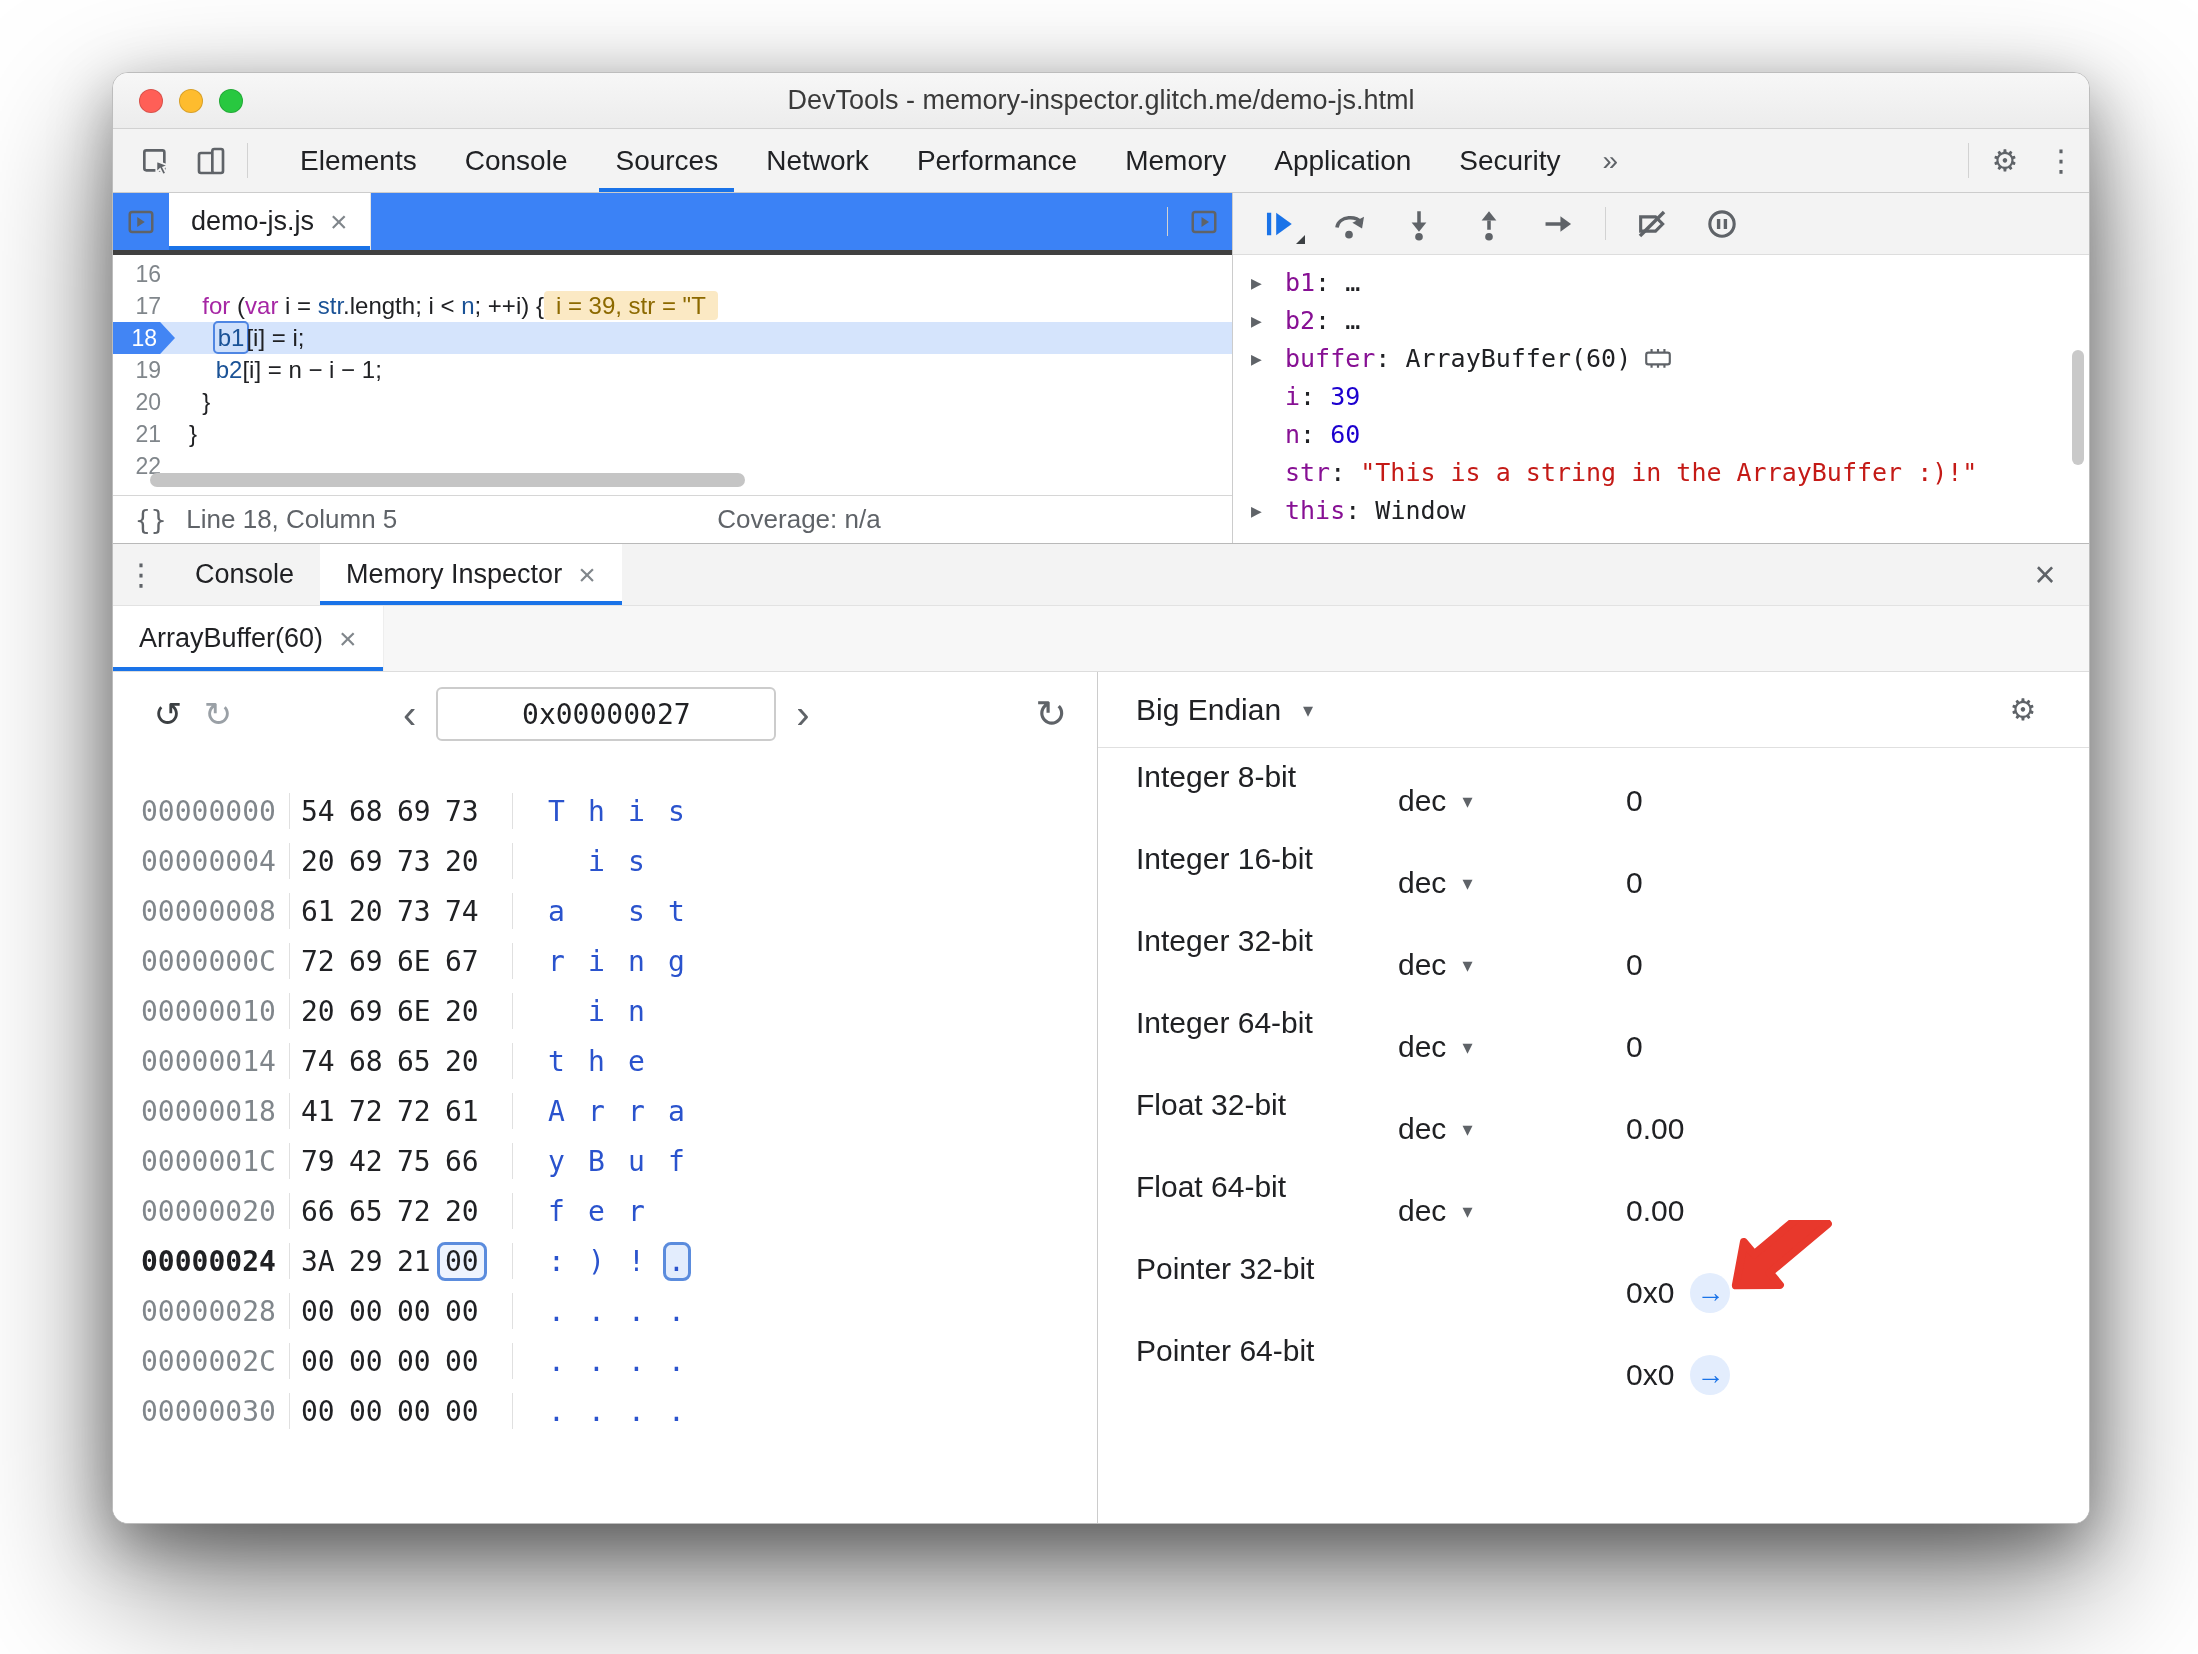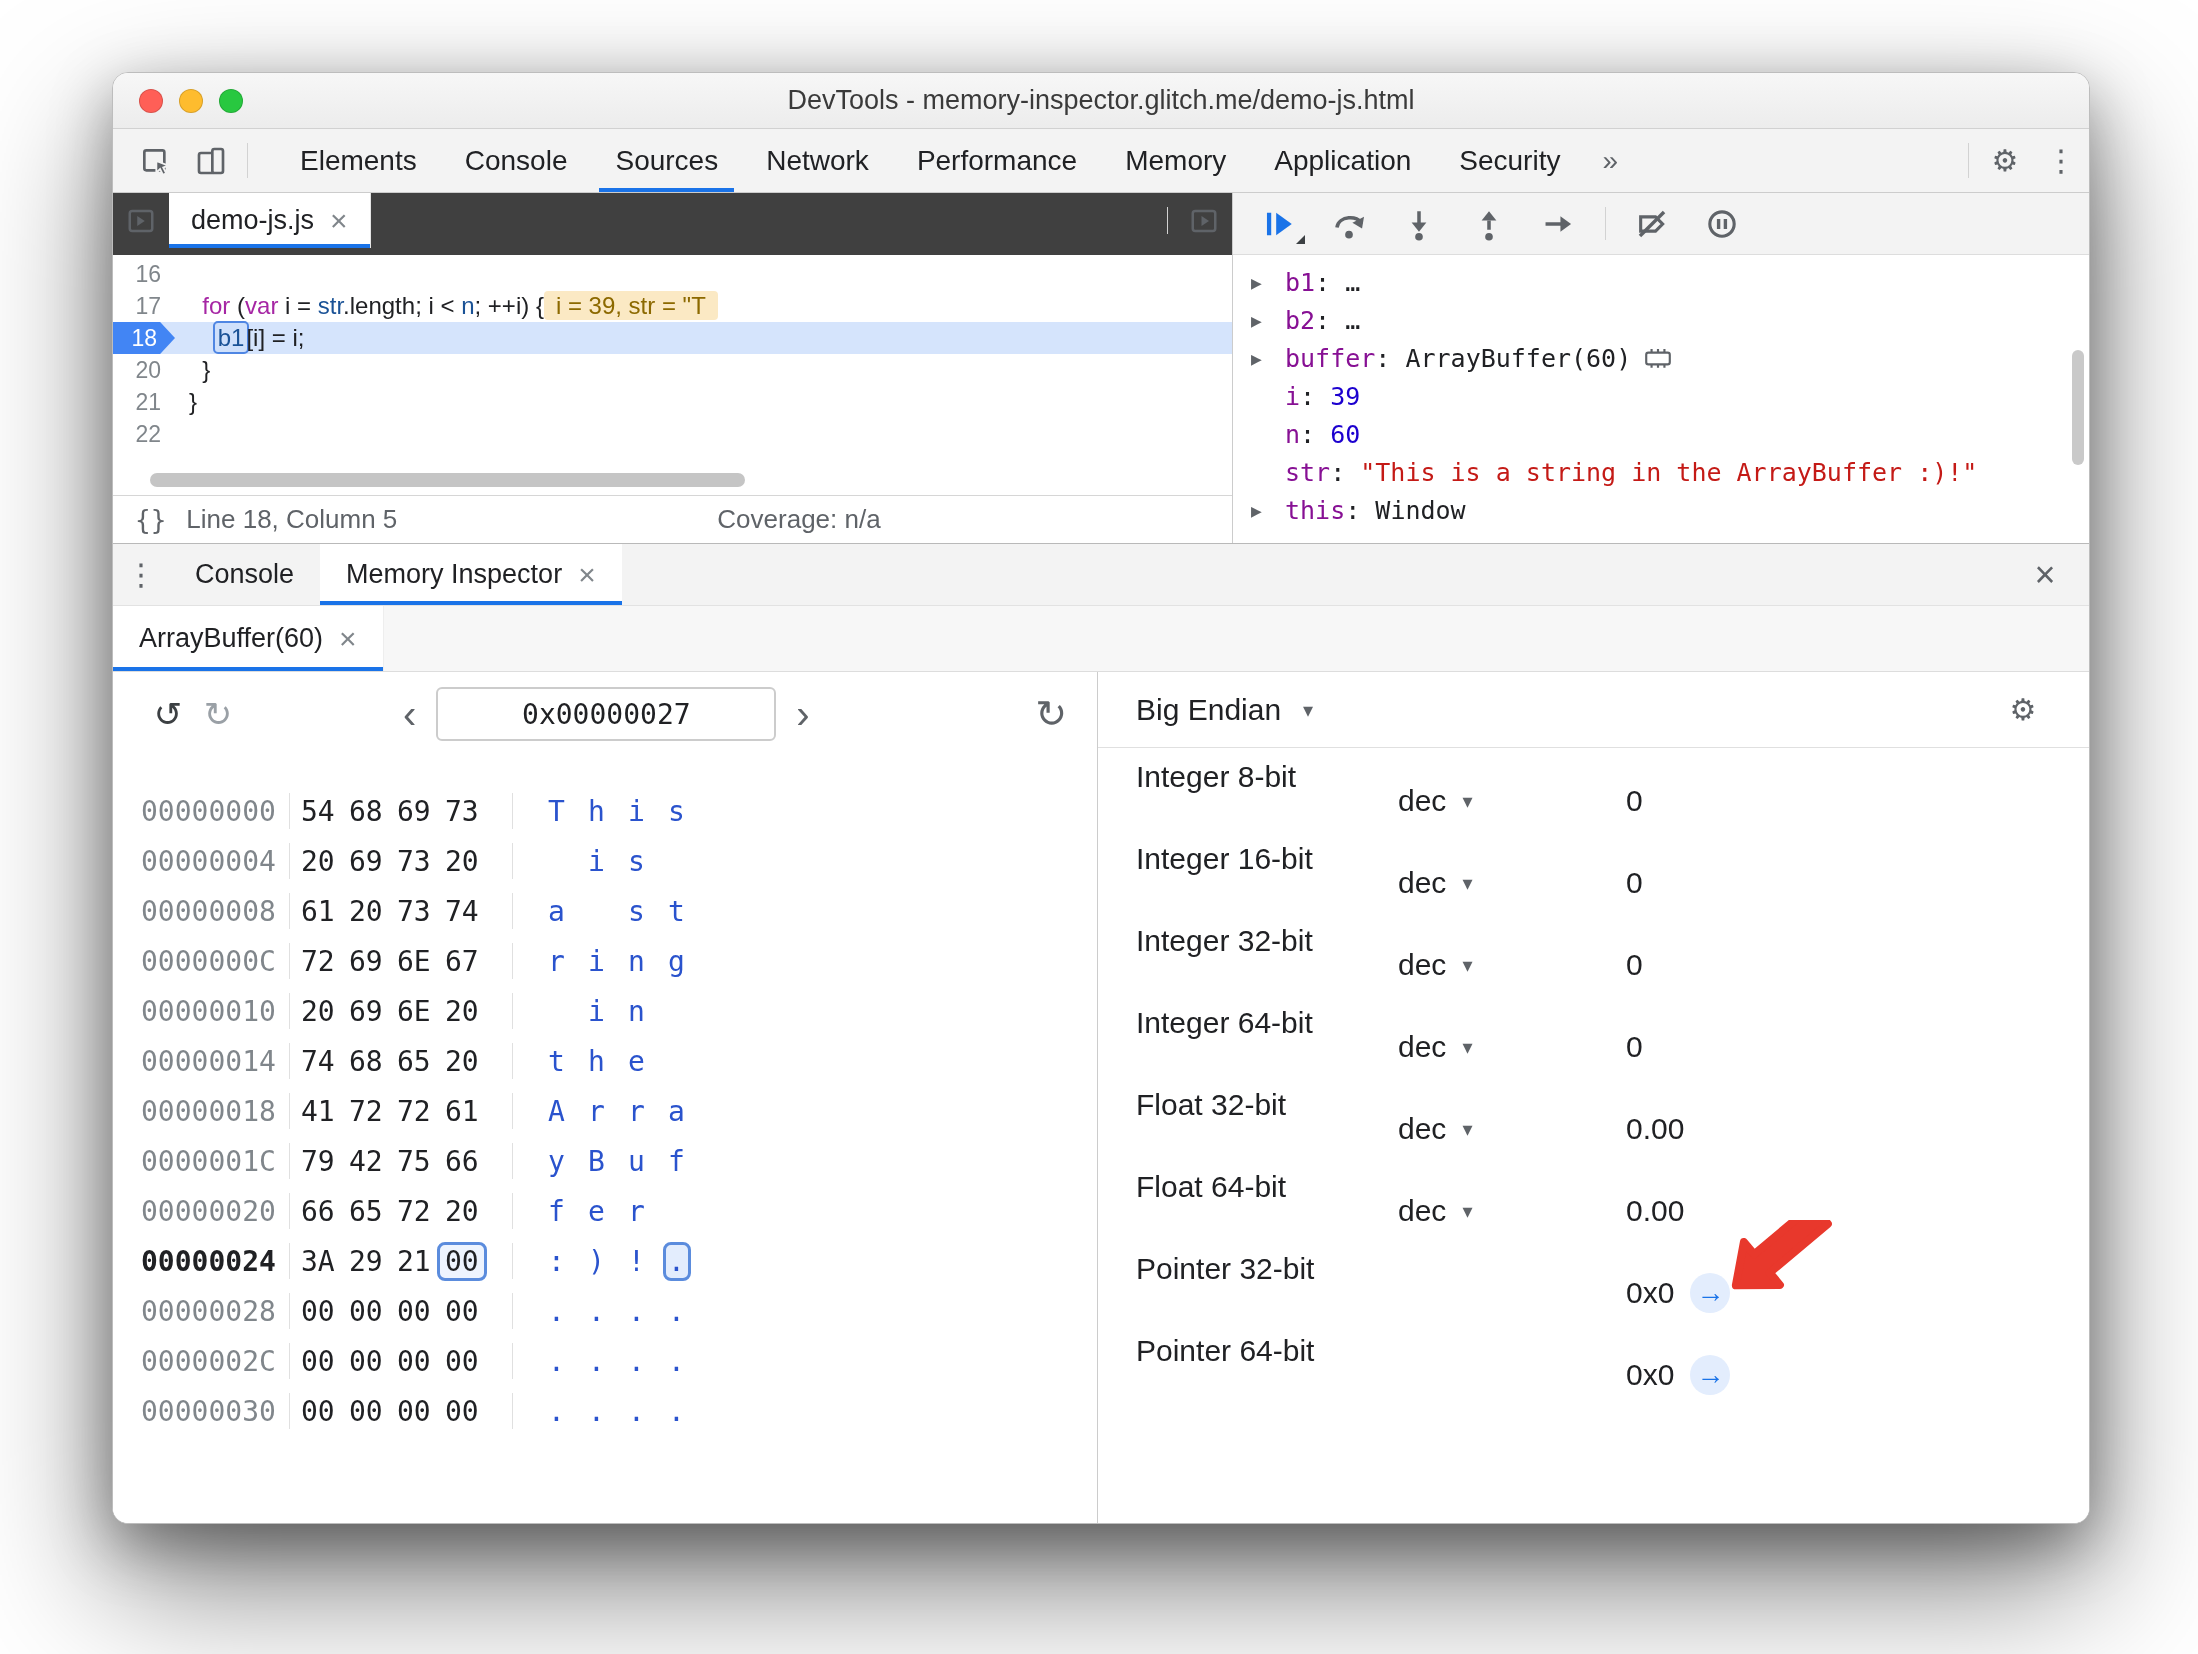--- a/index.html
+++ b/index.html
@@ -19,21 +19,21 @@
   .icon-btn{display:flex;align-items:center;justify-content:center;min-width:56px;color:#5f6368;cursor:pointer;font-size:30px}
   .vsep{width:1px;background:#d2d2d2;margin:14px 8px;align-self:stretch}
   .main-tabs{display:flex;align-items:stretch;padding-left:20px}
   .tab{display:flex;align-items:center;padding:0 24px;position:relative;white-space:nowrap;color:#202124}
   .tab.active::after{content:"";position:absolute;left:8px;right:8px;bottom:0;height:4px;background:#1a73e8}
   .tab.more{color:#5f6368;padding:0 18px}
   .spacer{flex:1}
   
   .top-region{height:350px;flex:none;display:flex;background:#fff}
   .sources-pane{width:1120px;flex:none;display:flex;flex-direction:column;border-right:1px solid #ccc}
-  .file-tabbar{height:62px;flex:none;background:#404040;border-bottom:7px solid #404040;display:flex;align-items:stretch;font-size:27px}
+  .file-tabbar{height:62px;flex:none;background:#3b82f6;border-bottom:5px solid #404040;display:flex;align-items:stretch;font-size:27px}
   .file-tab{display:flex;align-items:center;gap:16px;padding:0 22px;background:#fff;position:relative;border-right:1px solid #e4e4e4}
   .file-tab.active::after{content:"";position:absolute;left:0;right:0;bottom:0;height:4px;background:#1a73e8}
   .tab-close{color:#80868b;font-size:30px;cursor:pointer}
   .editor{flex:1;position:relative;font-family:Liberation Sans, sans-serif;font-size:24px;overflow:hidden;padding-top:3px;background:#fff}
   .line-row{display:flex;height:32px;line-height:32px;white-space:pre}
   .gutter{width:62px;flex:none;text-align:right;padding-right:14px;color:#80868b;font-size:23px}
   .line-row.exec{background:#d5e4fc}
   .line-row.exec .gutter{background:#4285f4;color:#fff;clip-path:polygon(0 0,76% 0,100% 50%,76% 100%,0 100%);padding-right:18px}
   .code{padding-left:14px;color:#202124}
   .tok.kw{color:#a626a4}
@@ -170,20 +170,21 @@
               <rect x="3" y="4" width="18" height="16" rx="2" fill="none" stroke="#5f6368" stroke-width="2"></rect>
               <path d="M10 8 l6 4 -6 4 Z" fill="#5f6368"></path>
             </svg>
         </span>
       </div>
       <div class="editor">
         <div id="code-lines">
             <div class="line-row"><div class="gutter">16</div><div class="code"></div></div>
             <div class="line-row"><div class="gutter">17</div><div class="code"><span class="tok pl">  </span><span class="tok kw">for</span><span class="tok pl"> (</span><span class="tok kw">var</span><span class="tok pl"> i = </span><span class="tok vr">str</span><span class="tok pl">.length; i &lt; </span><span class="tok vr">n</span><span class="tok pl">; ++i) {</span><span class="eval-chip">i = 39, str = "T</span></div></div>
             <div class="line-row exec"><div class="gutter">18</div><div class="code"><span class="tok pl">    </span><span class="tok vr boxed">b1</span><span class="tok pl">[i] = i;</span></div></div>
+            <div class="line-row"><div class="gutter">19</div><div class="code"><span class="tok pl">    </span><span class="tok vr">b2</span><span class="tok pl">[i] = n − i − 1;</span></div></div>
             <div class="line-row"><div class="gutter">20</div><div class="code"><span class="tok pl">  }</span></div></div>
             <div class="line-row"><div class="gutter">21</div><div class="code"><span class="tok pl">}</span></div></div>
             <div class="line-row"><div class="gutter">22</div><div class="code"></div></div>
           </div>
         <div class="hscroll"></div>
       </div>
       <div class="status-bar">
         <span class="braces">{}</span>
         <span>Line 18, Column 5</span>
         <span class="coverage">Coverage: n/a</span>

